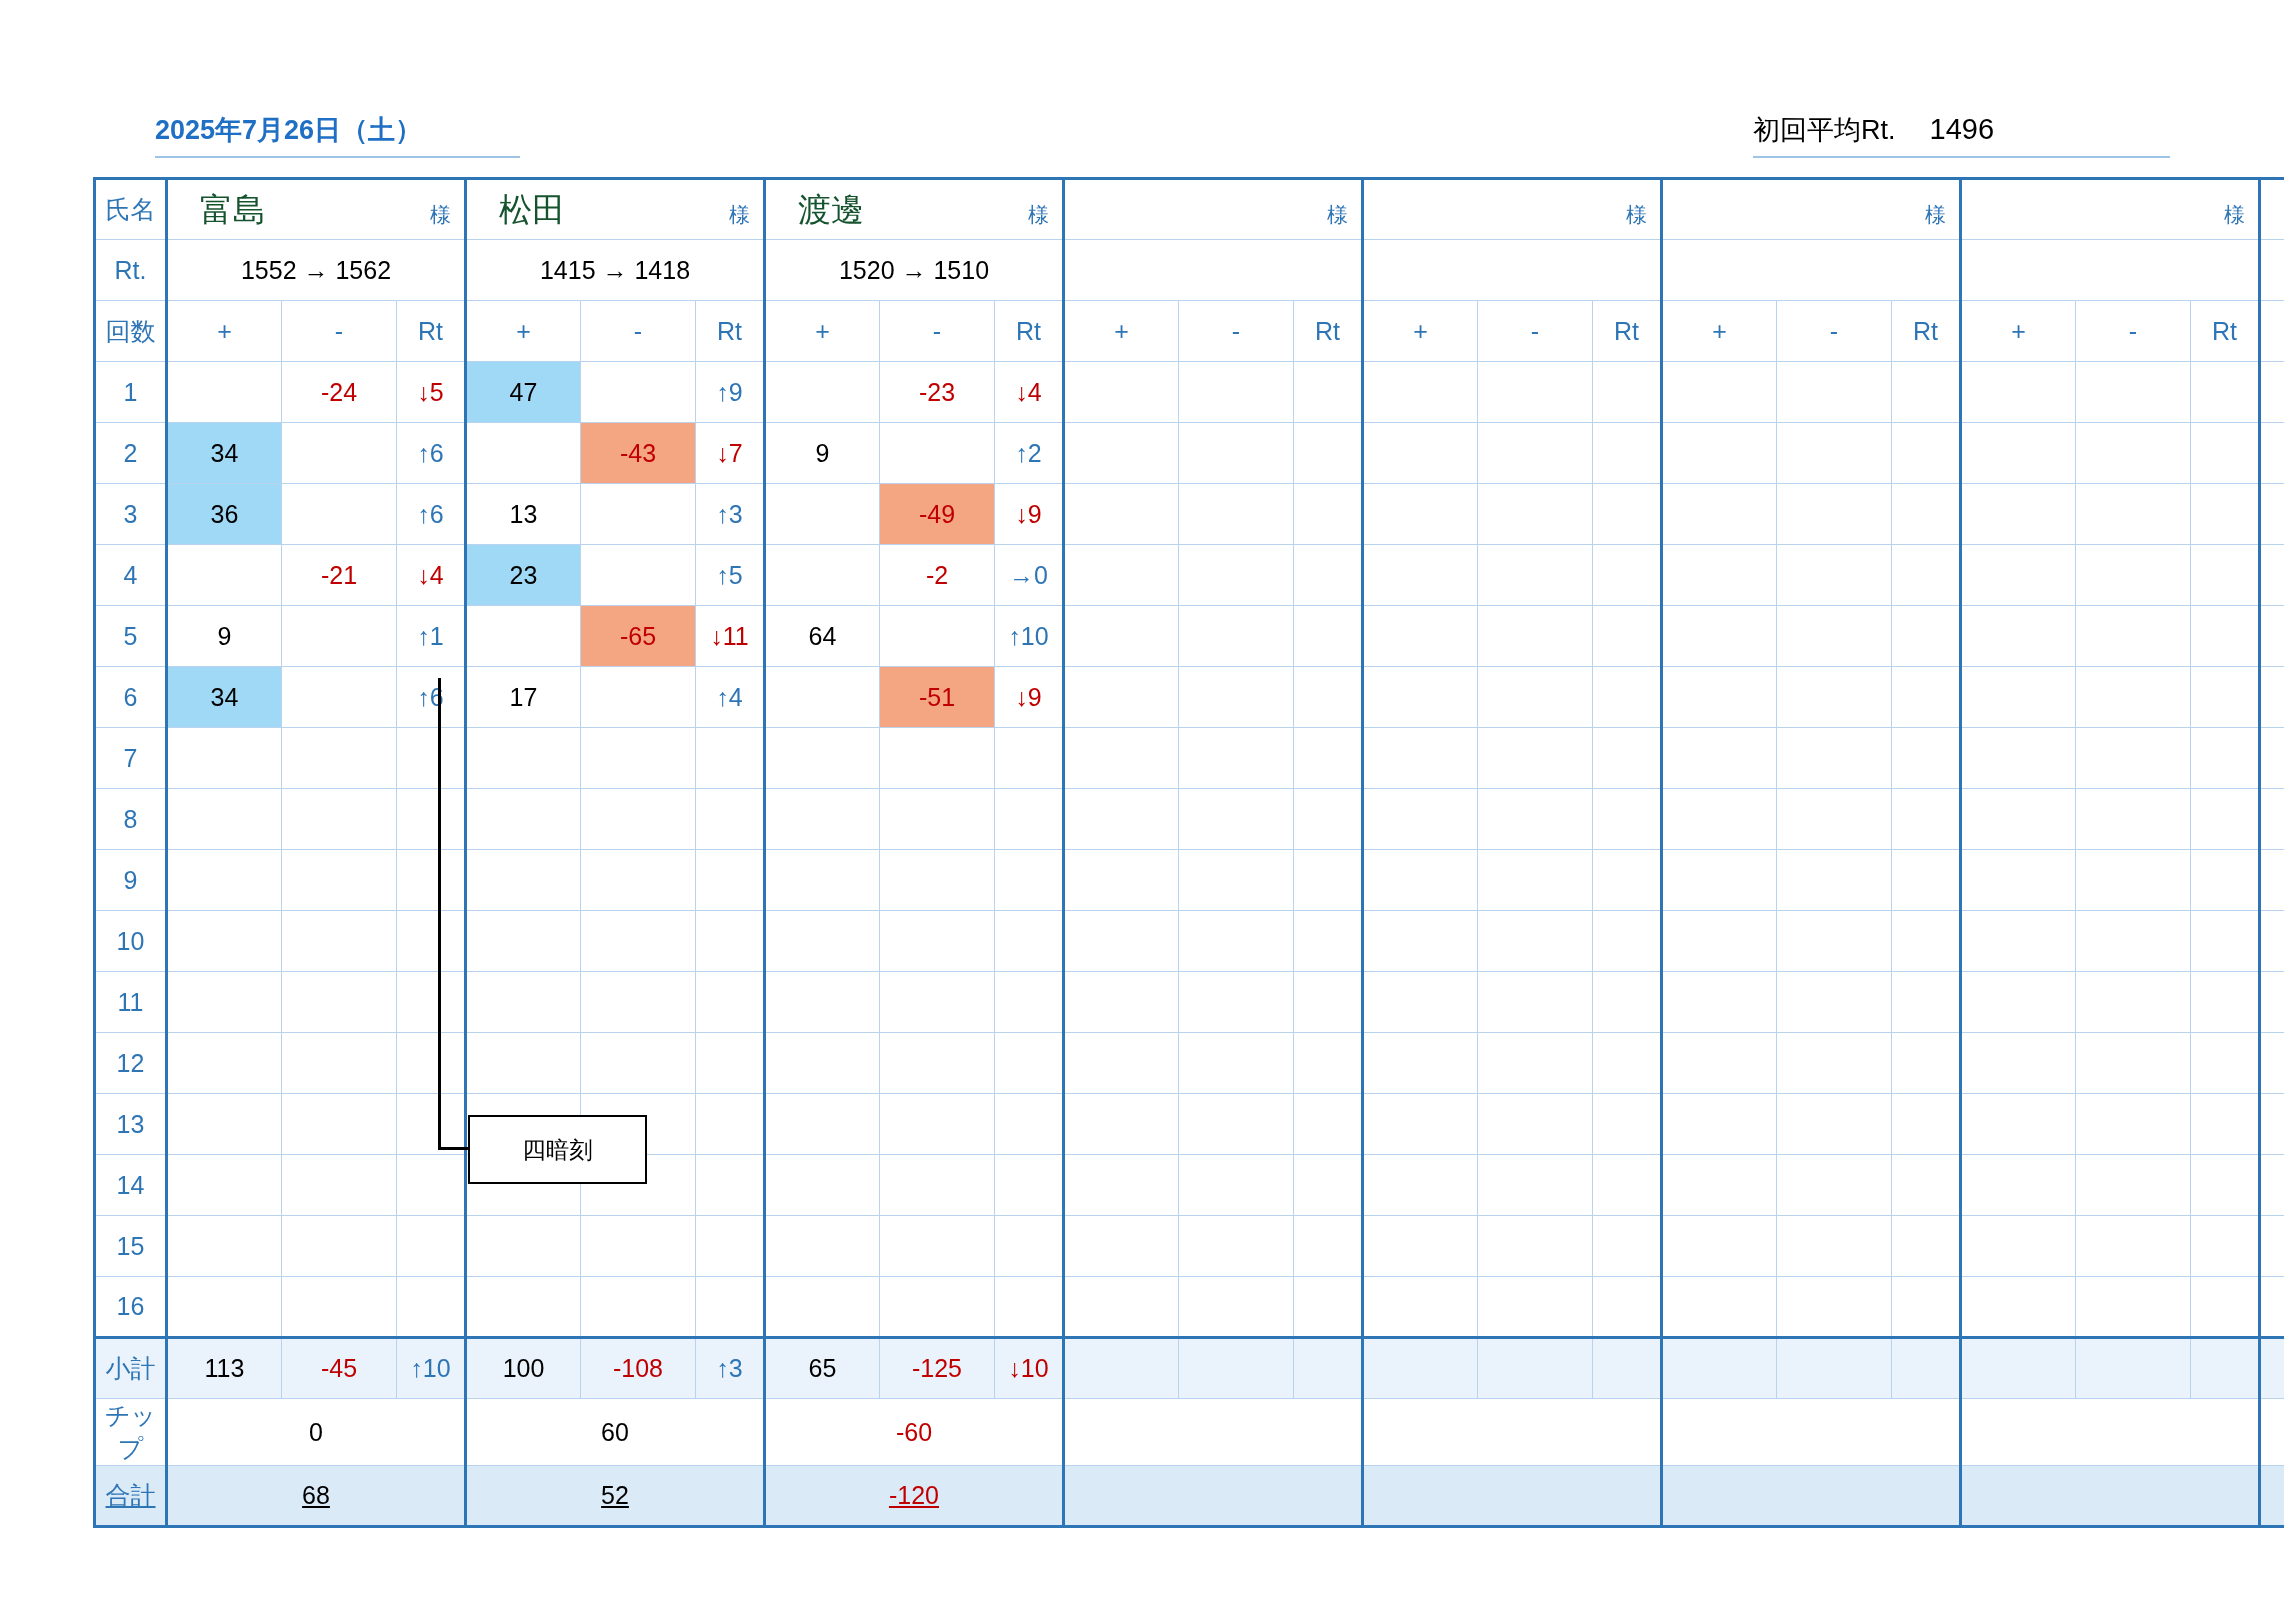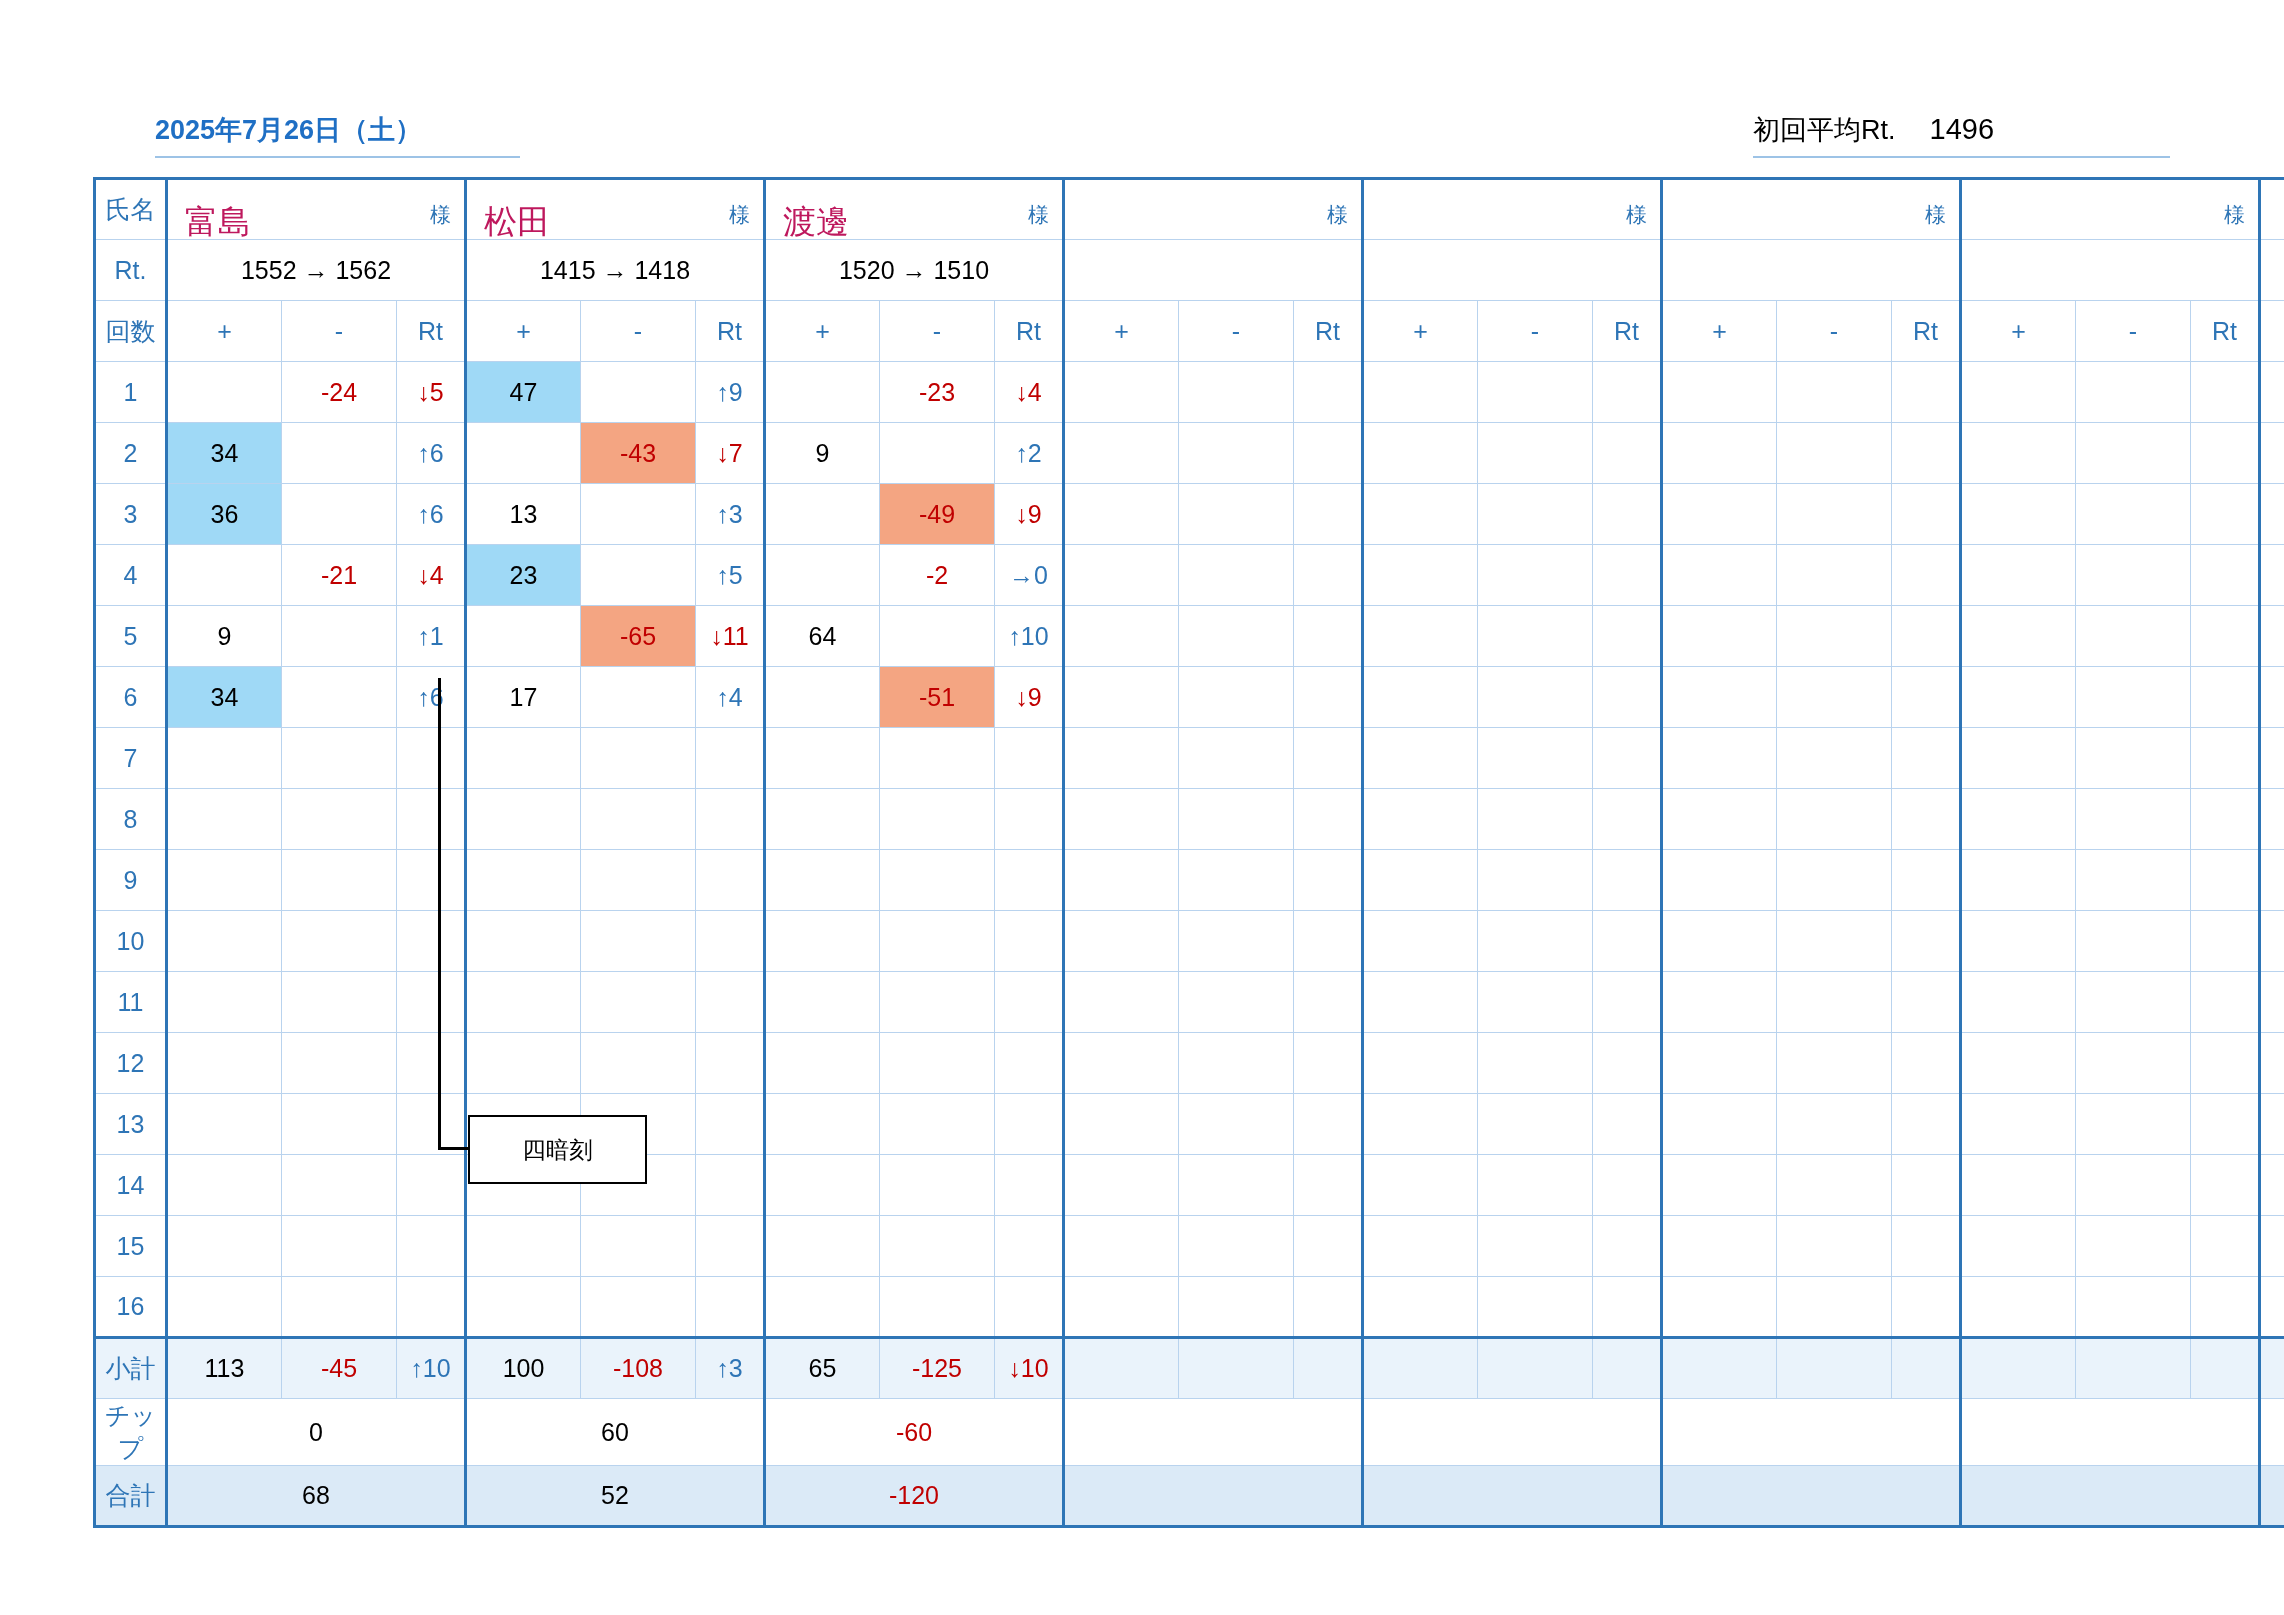--- a/index.html
+++ b/index.html
@@ -102,25 +102,24 @@
   .lbl-sm { font-size: 18px; }
 
   
   .name-cell {
     position: relative;
     height: 86px;
   }
   .name-text {
     font-size: 33px;
     position: absolute;
-    left: 17px;
+    left: 32px;
     top: 50%;
     transform: translateY(-50%);
-    color: #be185d;
-    margin-top: 12px;
+    color: #14532d;
   }
   .sama {
     position: absolute;
     right: 13px;
     bottom: 10.4px;
     font-size: 21px;
     color: #2e75b6;
   }
   .rt-cell { font-size: 25px; height: 52px; margin-left: 48px; }
 
@@ -138,21 +137,21 @@
   .rtd.dn { color: #c00000; }
   .hl-blue { background: #9fd9f6; }
   .hl-red  { background: #f4a582; }
 
   .num-col { color: #2e75b6; font-size: 22px; width: 72px; }
 
   
   .sum-row td { background: #eaf3fb; height: 60px; }
   .chip-row td { height: 60px; }
   .chip-val { font-size: 29px; }
-  .total-row td { background: #dbeaf7; height: 73px; }
+  .total-row td { background: #dbeaf7; height: 73px; text-decoration: underline; }
   .total-val { font-size: 33px; }
   .neg { color: #c00000; }
 
   
   #callout {
     position: absolute;
     left: 468px;
     top: 1115px;
     width: 175px;
     height: 65px;

